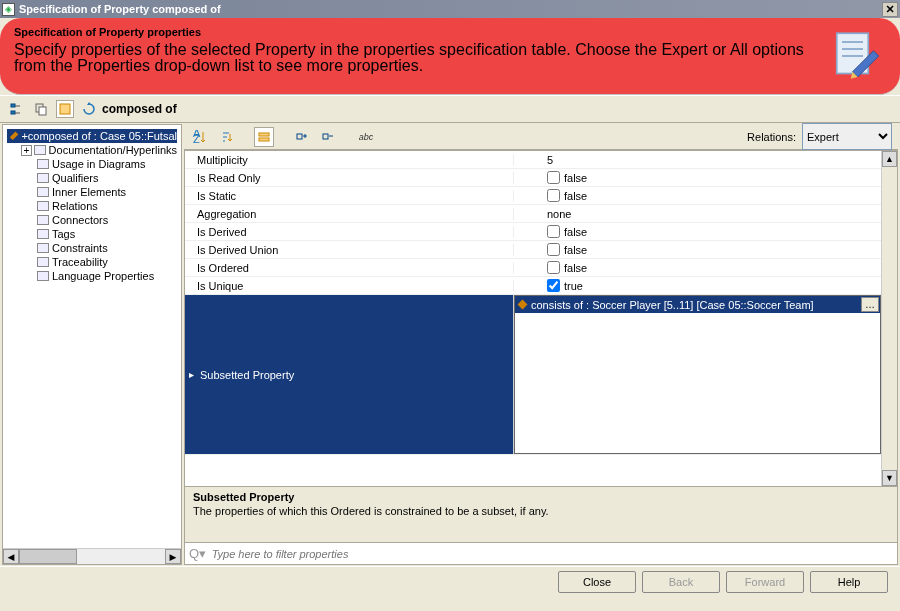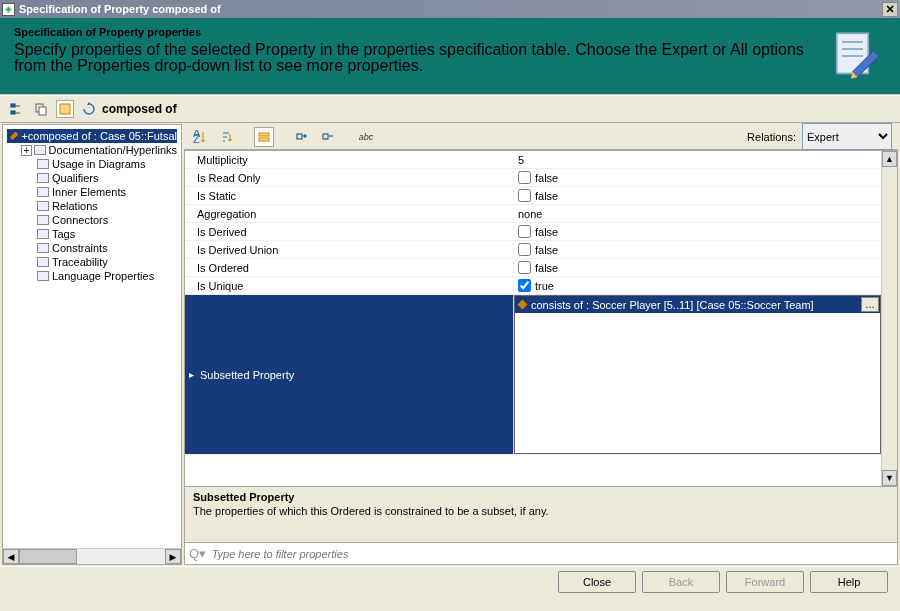--- a/index.html
+++ b/index.html
@@ -6,21 +6,21 @@
   html, body { margin: 0; padding: 0; width: 900px; height: 611px; overflow: hidden; }
   body { background: #ece9d8; }
 
   
   .titlebar { height: 18px; background: linear-gradient(to right, #7a8498, #9098a8); color: #fff; display: flex; align-items: center; padding: 0 2px; }
   .titlebar .icon { width: 13px; height: 13px; background: #fff; border: 1px solid #555; margin-right: 4px; display: flex; align-items: center; justify-content: center; font-size: 9px; color: #2a4; }
   .titlebar .title { flex: 1; font-weight: bold; font-size: 11px; }
   .titlebar .close { width: 16px; height: 15px; background: #d6d2c4; border: 1px solid #888; color: #000; display: flex; align-items: center; justify-content: center; font-weight: bold; cursor: default; }
 
   
-  .header { background: #0f766e; border-bottom: 1px solid #c0c0c0; padding: 8px 14px; display: flex; }
+  .header { background: #ef4444; border-bottom: 1px solid #c0c0c0; padding: 8px 14px; display: flex; border-radius: 21px; }
   .header-text { flex: 1; }
   .header-text h1 { margin: 0 0 4px 0; font-size: 11px; font-weight: bold; }
   .header-text p { margin: 0; font-size: 16px; line-height: 16px; }
   .header-icon { width: 60px; height: 60px; display: flex; align-items: center; justify-content: center; margin-left: 10px; }
   .header-icon svg { width: 56px; height: 56px; }
 
   
   .toolbar-strip { height: 28px; border-top: 1px solid #fff; border-bottom: 1px solid #aca899; display: flex; align-items: center; padding: 0 8px 0 8px; }
   .strip-left { display: flex; align-items: center; gap: 6px; }
   .strip-btn { width: 18px; height: 18px; border: 1px solid transparent; display: flex; align-items: center; justify-content: center; }
@@ -46,21 +46,21 @@
   .content { flex: 1; display: flex; flex-direction: column; margin: 1px 2px 1px 2px; }
   .content-toolbar { height: 26px; border-bottom: 1px solid #aca899; display: flex; align-items: center; padding: 0 6px; gap: 6px; }
   .content-toolbar .tb-btn { width: 20px; height: 20px; display: flex; align-items: center; justify-content: center; border: 1px solid transparent; }
   .content-toolbar .tb-btn.active { border: 1px solid #aca899; background: #fff; }
   .content-toolbar .spacer { flex: 1; }
   .content-toolbar label { font-size: 11px; }
   .content-toolbar select { height: 27px; width: 90px; font-size: 11px; border: 1px solid #7f9db9; }
 
   .prop-table { flex: 1; border: 1px solid #aca899; background: #fff; overflow: hidden; position: relative; display: flex; }
   .prop-body { flex: 1; overflow: hidden; }
-  .prop-row { display: flex; height: 18px; border-bottom: 1px solid #eee; align-items: center; }
+  .prop-row { display: flex; height: 18px; border-bottom: 1px solid #eee; align-items: center; gap: 29px; }
   .prop-row .pn { width: 329px; padding-left: 12px; border-right: 1px solid #eee; }
   .prop-row .pv { flex: 1; padding-left: 4px; display: flex; align-items: center; }
   .prop-row .pv input[type=checkbox] { margin: 0 4px 0 0; }
   .big-row { display: flex; height: 160px; border-bottom: 1px solid #eee; }
   .big-row .pn { width: 329px; background: #163a7a; color: #fff; display: flex; align-items: center; padding-left: 4px; border-right: 1px solid #ccc; }
   .big-row .pn .arrow { margin-right: 6px; font-size: 10px; }
   .big-row .pv { flex: 1; background: #fff; border: 1px solid #666; position: relative; }
   .big-row .pv .sel-item { background: #163a7a; color: #fff; padding: 2px 4px; display: flex; align-items: center; height: 17px; }
   .big-row .pv .sel-item .diam { width: 7px; height: 7px; background: #d08000; transform: rotate(45deg); margin-right: 5px; }
   .big-row .pv .dots { position: absolute; top: 1px; right: 1px; width: 18px; height: 15px; background: #ece9d8; border: 1px solid #888; display: flex; align-items: center; justify-content: center; font-size: 10px;}

